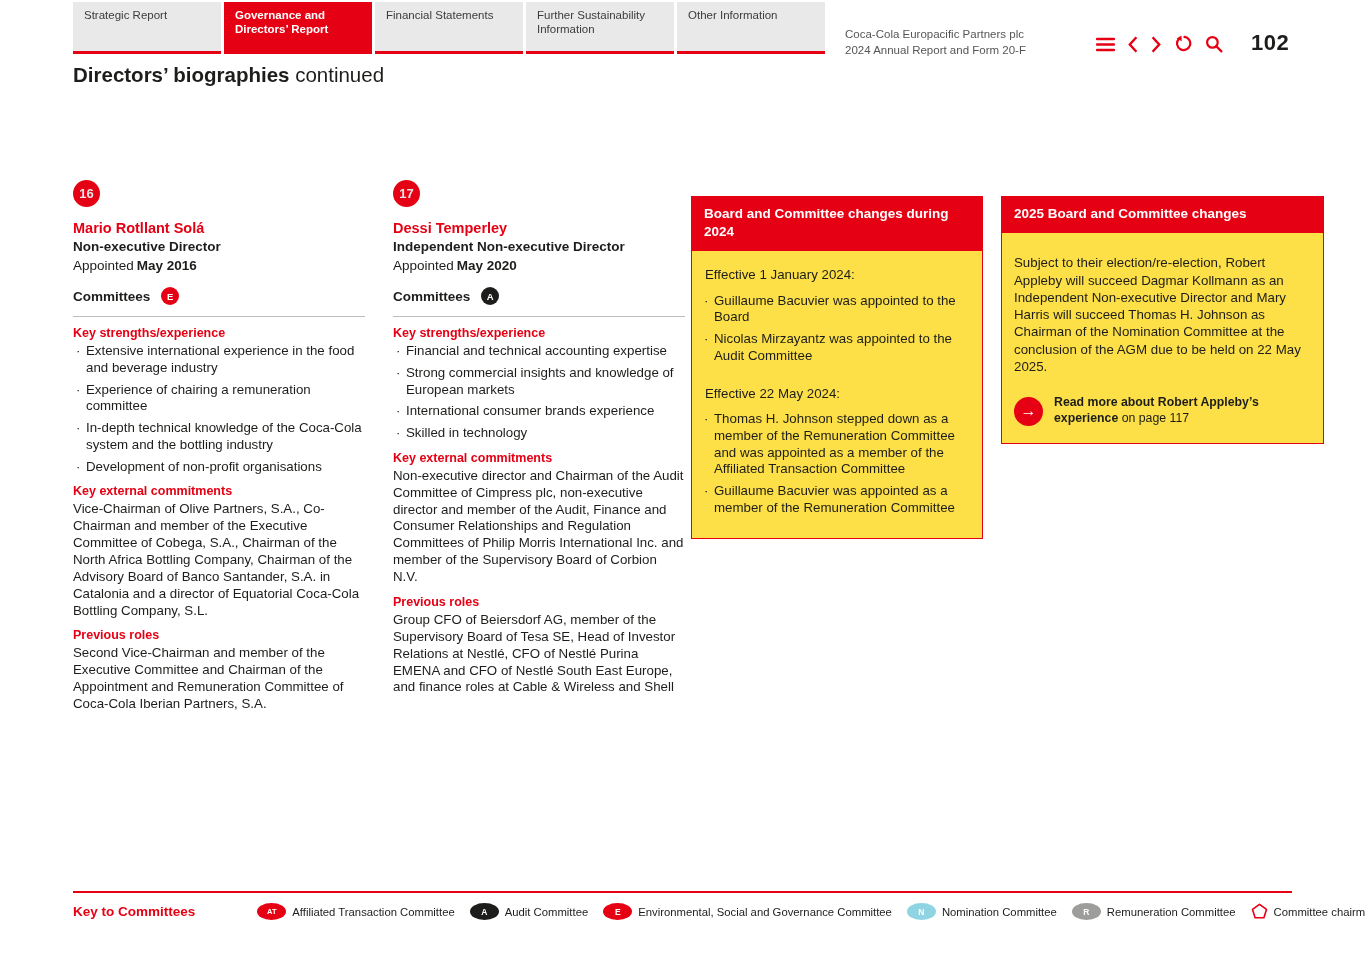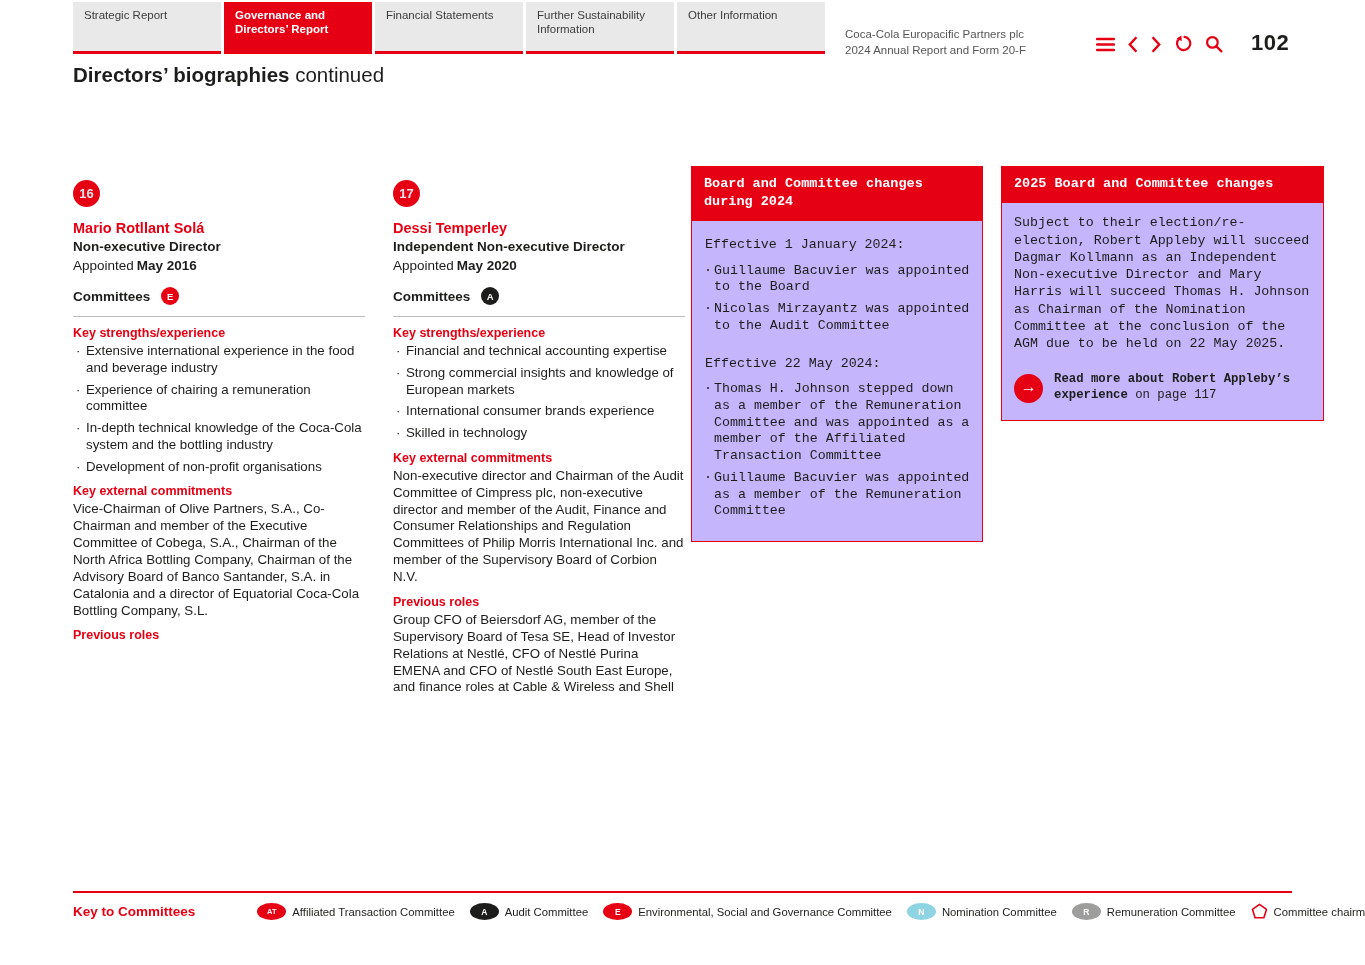--- a/index.html
+++ b/index.html
@@ -55,28 +55,28 @@
   .bg-gray{background:#9d9d9c;}
   .bio hr{border:none;border-top:1px solid #bdbdbd;margin:11px 0 8px;}
   .sub-h{color:var(--red);font-size:12.5px;font-weight:bold;margin:9px 0 3px;}
   .bio ul, .ibox ul{margin:0;padding:0;list-style:none;}
   .bio li, .ibox li{
     font-size:13.3px;line-height:1.26;padding-left:13px;position:relative;margin-bottom:5px;
   }
   .bio li::before, .ibox li::before{content:"·";position:absolute;left:3px;}
   .bio p{font-size:13.3px;line-height:1.27;margin:0 0 6px;}
   
-  .ibox{position:absolute;top:166px;border:1px solid var(--red);background:#c4b5fd;font-family:Liberation Mono, monospace;}
+  .ibox{position:absolute;top:196px;border:1px solid var(--red);background:#fde047;}
   .ibox-1{left:691px;width:292px;}
   .ibox-2{left:1001px;width:323px;}
   .ibox-h{background:var(--red);color:#fff;font-weight:bold;font-size:13.5px;line-height:1.35;padding:8px 12px 10px;}
   .ibox-b{padding:11px 10px 16px 9px;font-size:13.3px;line-height:1.3;}
   .eff{margin:4px 0 9px;padding-left:4px;}
   .grp2{margin-top:20px;}
-  .ibox-2 .ibox-b{padding:11px 13px 16px 12px;}
+  .ibox-2 .ibox-b{padding:21px 13px 16px 12px;}
   .readmore{display:flex;align-items:center;gap:11px;margin-top:20px;cursor:pointer;}
   .rm-icon{
     width:29px;height:29px;border-radius:50%;background:var(--red);color:#fff;flex:0 0 auto;
     display:flex;align-items:center;justify-content:center;font-size:16px;font-weight:bold;
   }
   .rm-text{font-size:12.3px;line-height:1.3;}
   .rm-text b{font-weight:bold;}
   
   .footer{
     position:absolute;left:73px;top:891px;width:1219px;border-top:2px solid var(--red);
@@ -156,20 +156,21 @@
   <h4 class="sub-h">Key strengths/experience</h4>
   <ul>
     <li>Extensive international experience in the food and beverage industry</li>
     <li>Experience of chairing a remuneration committee</li>
     <li>In-depth technical knowledge of the Coca-Cola system and the bottling industry</li>
     <li>Development of non-profit organisations</li>
   </ul>
   <h4 class="sub-h">Key external commitments</h4>
   <p>Vice-Chairman of Olive Partners, S.A., Co-Chairman and member of the Executive Committee of Cobega, S.A., Chairman of the North Africa Bottling Company, Chairman of the Advisory Board of Banco Santander, S.A. in Catalonia and a director of Equatorial Coca-Cola Bottling Company, S.L.</p>
   <h4 class="sub-h">Previous roles</h4>
+  <p>Second Vice-Chairman and member of the Executive Committee and Chairman of the Appointment and Remuneration Committee of Coca-Cola Iberian Partners, S.A.</p>
 </section>
 
 <section class="bio bio-2">
   <div class="num">
       <span>17</span>
     </div>
   <h3 class="name">Dessi Temperley</h3>
   <div class="role">Independent Non-executive Director</div>
   <div class="appointed"><span>Appointed</span><b>May 2020</b></div>
   <div class="committees">

